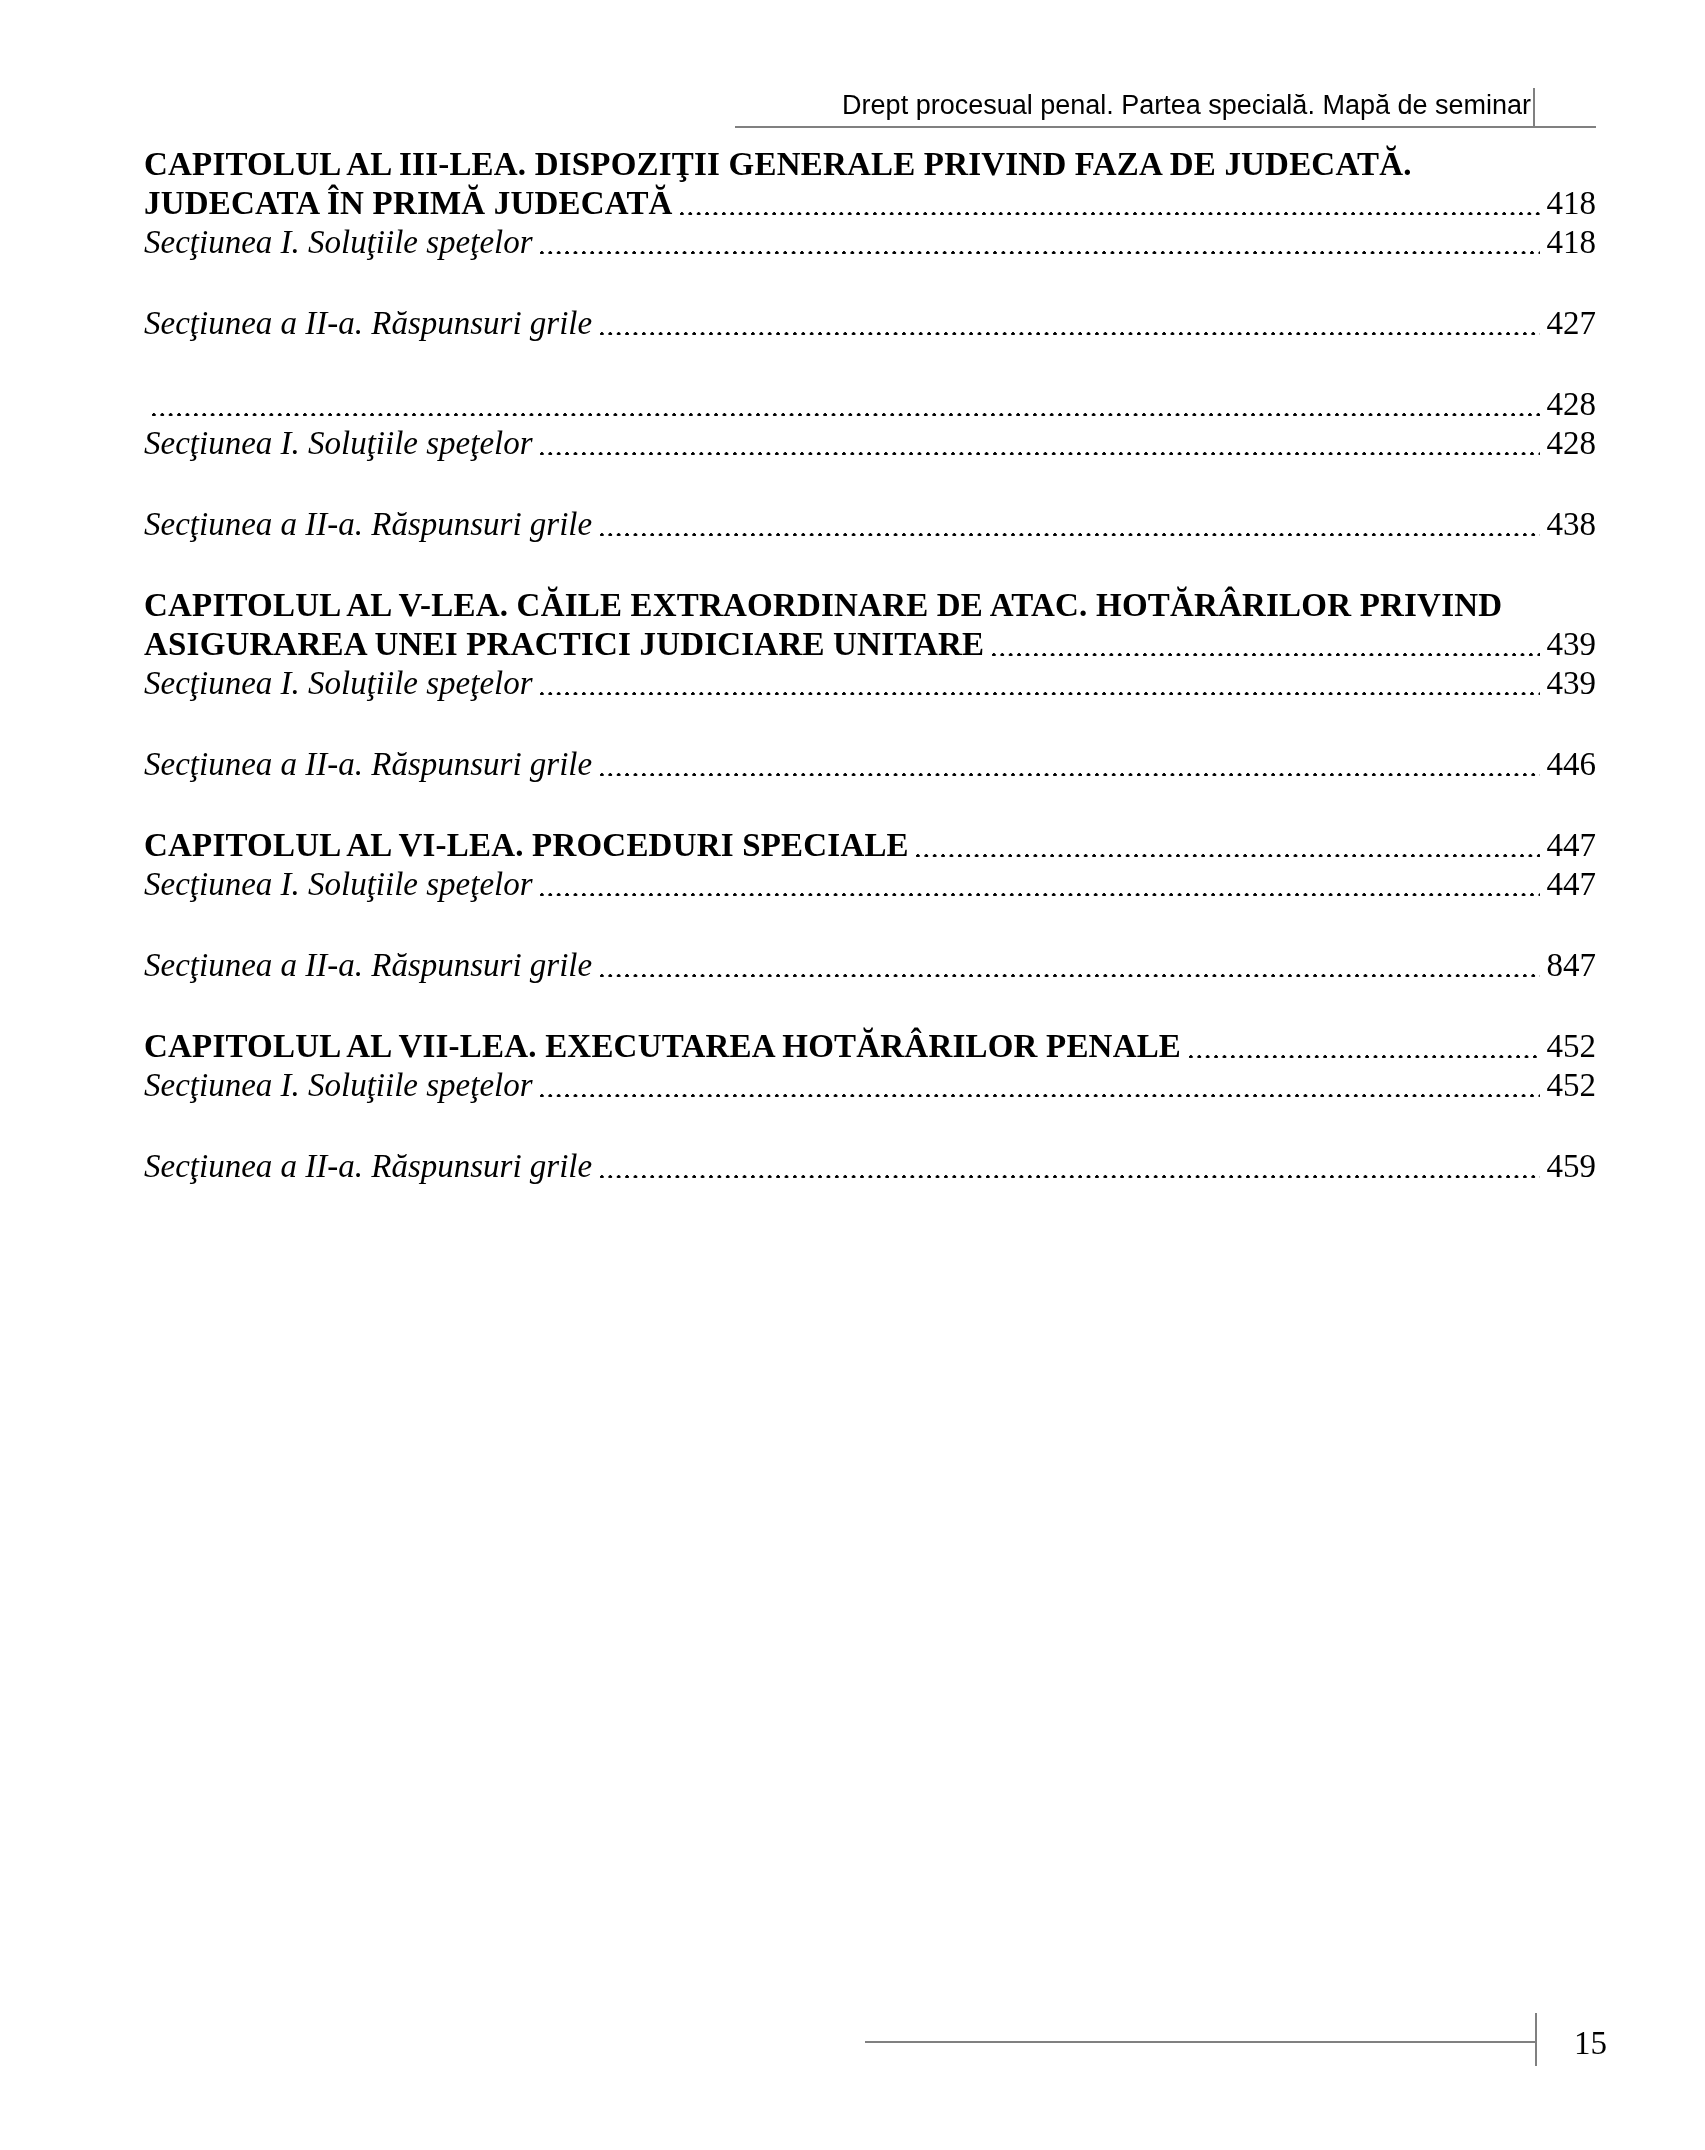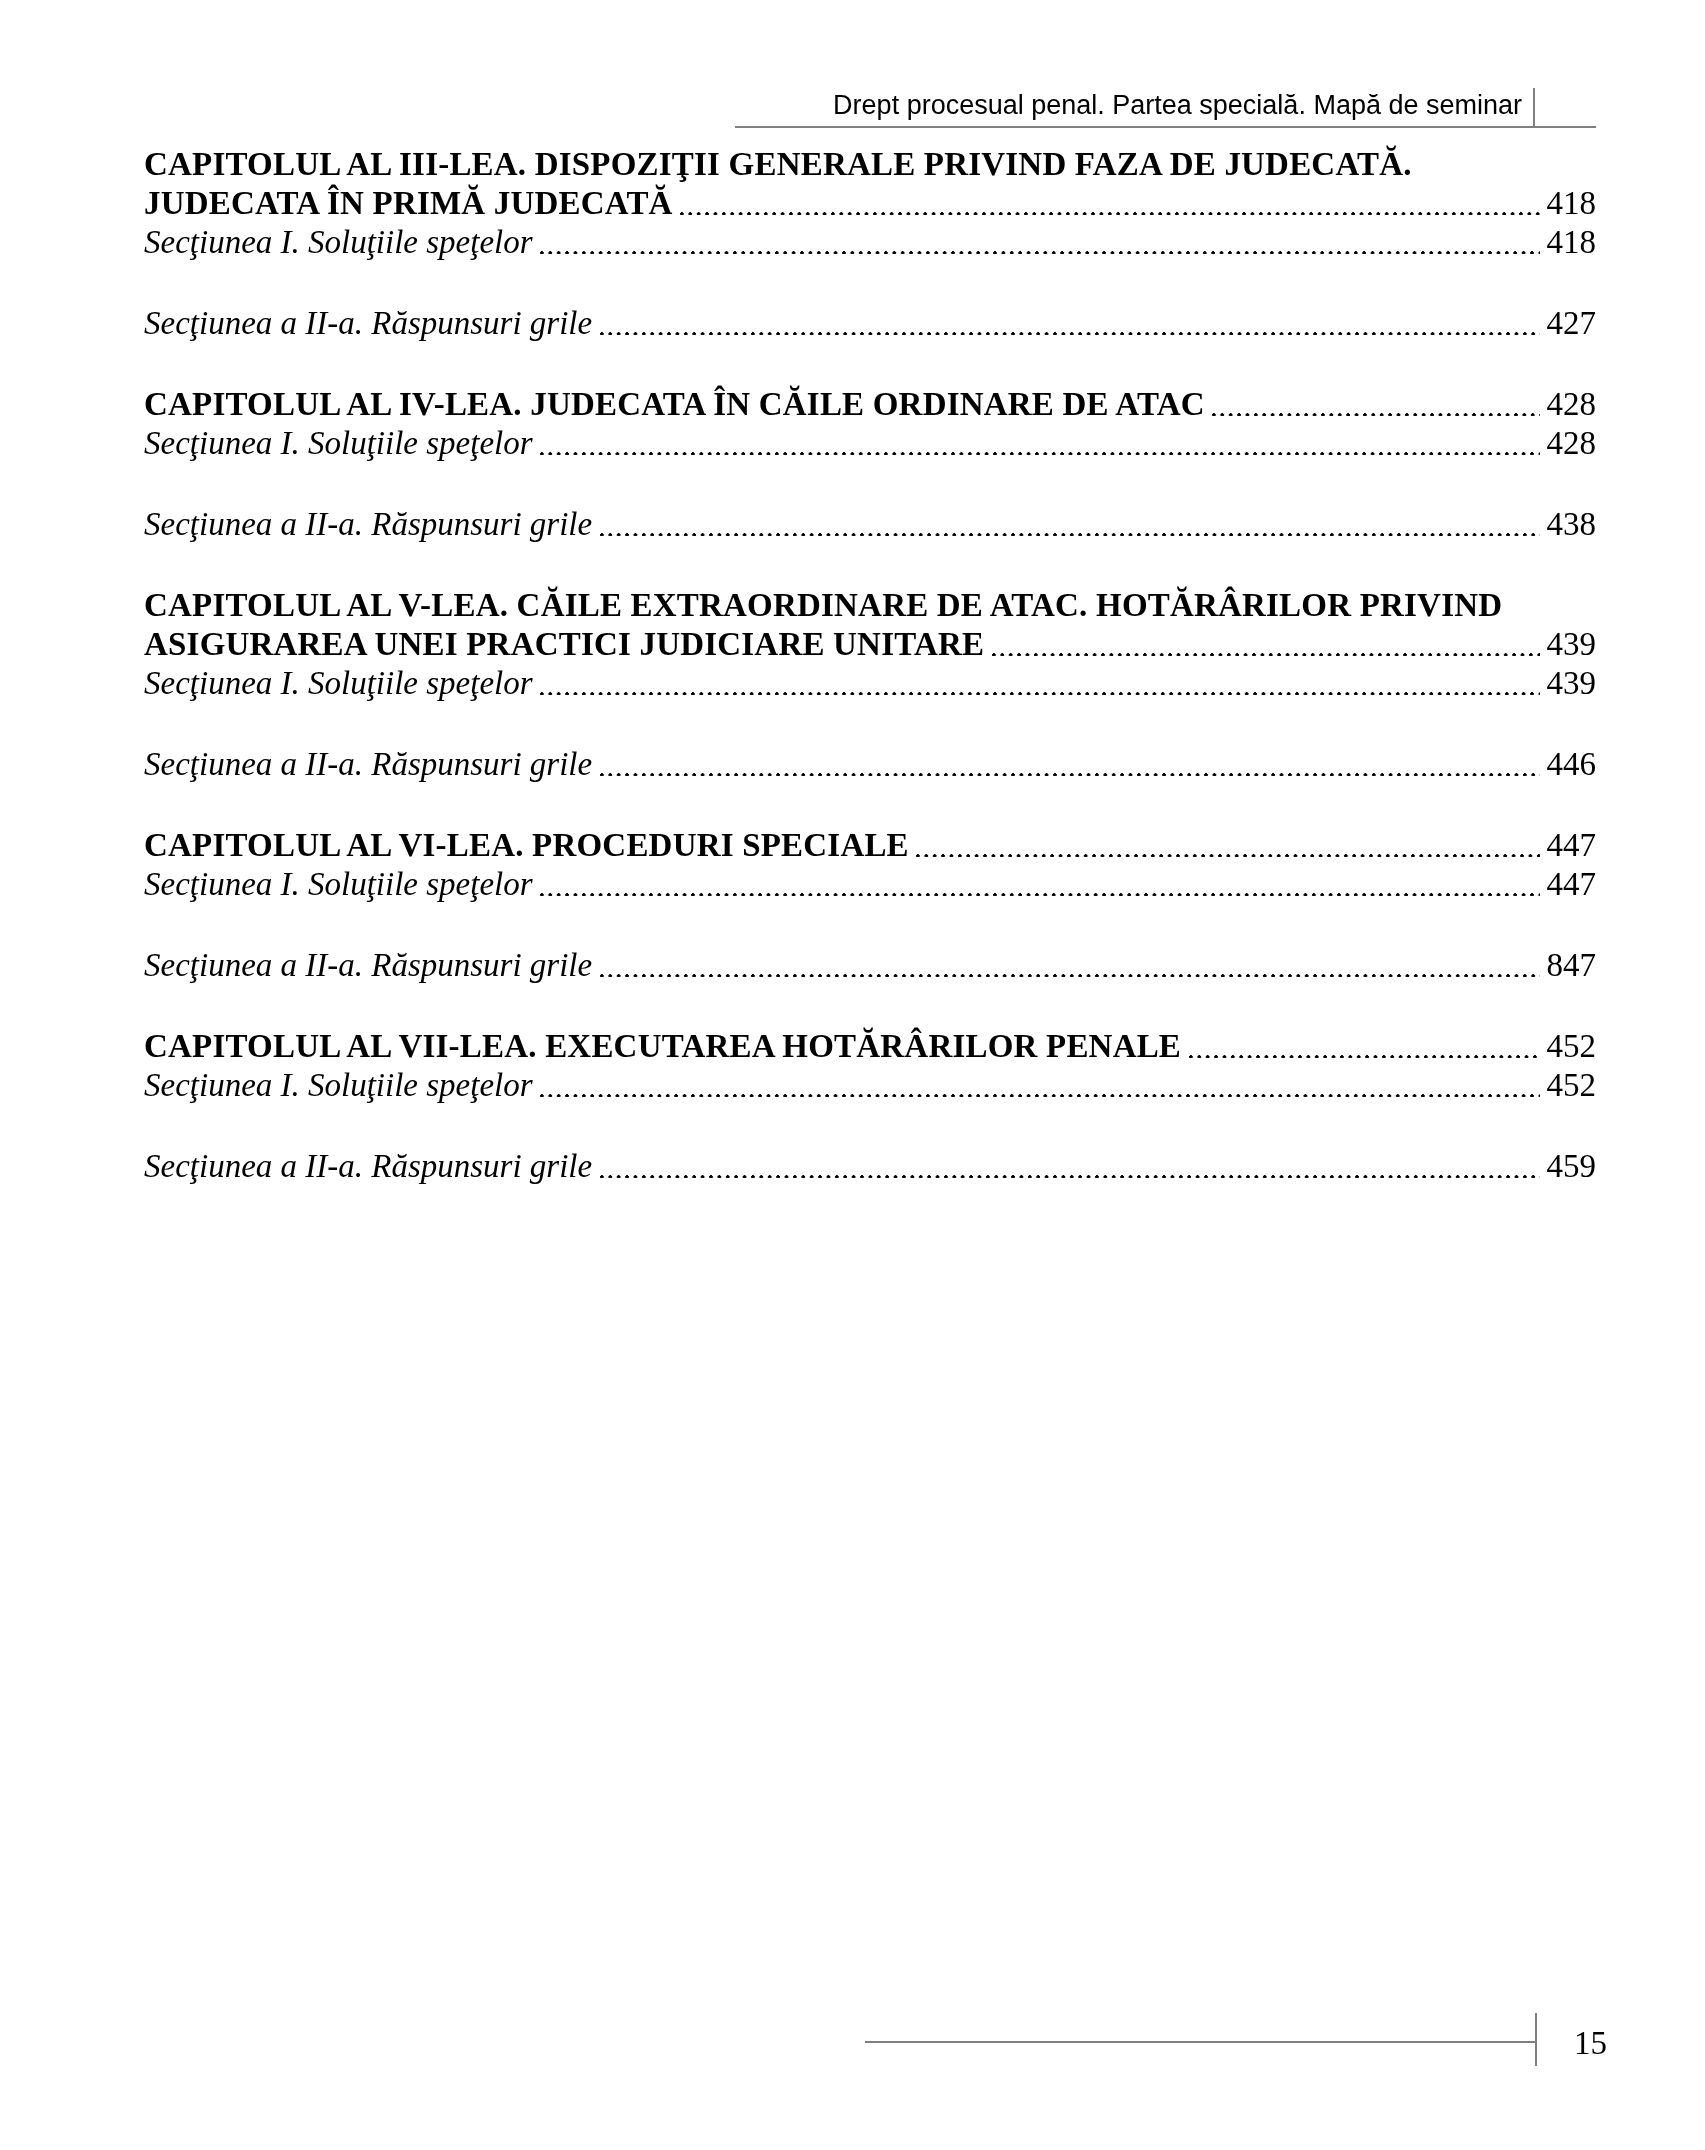--- a/index.html
+++ b/index.html
@@ -10,21 +10,21 @@
     background: #ffffff;
     font-family: "Liberation Serif", serif;
     color: #000000;
     overflow: hidden;
   }
 
   
   .header-title {
     position: absolute;
     top: 89px;
-    right: 183px;
+    right: 174px;
     font-family: "Liberation Sans", sans-serif;
     font-size: 27px;
     line-height: 33px;
     white-space: nowrap;
     color: #000000;
   }
   .header-vrule {
     position: absolute;
     left: 1533px;
     top: 88px;
@@ -129,21 +129,20 @@
       <span class="num">418</span>
     </div>
 
     <div class="row section gap">
       <span class="label">Secţiunea a II-a. Răspunsuri grile</span>
       <span class="leader"></span>
       <span class="num">427</span>
     </div>
 
     <div class="row chapter gap">
-      <span class="label">CAPITOLUL AL IV-LEA. JUDECATA ÎN CĂILE ORDINARE DE ATAC</span>
       <span class="leader"></span>
       <span class="num">428</span>
     </div>
 
     <div class="row section">
       <span class="label">Secţiunea I. Soluţiile speţelor</span>
       <span class="leader"></span>
       <span class="num">428</span>
     </div>
 

